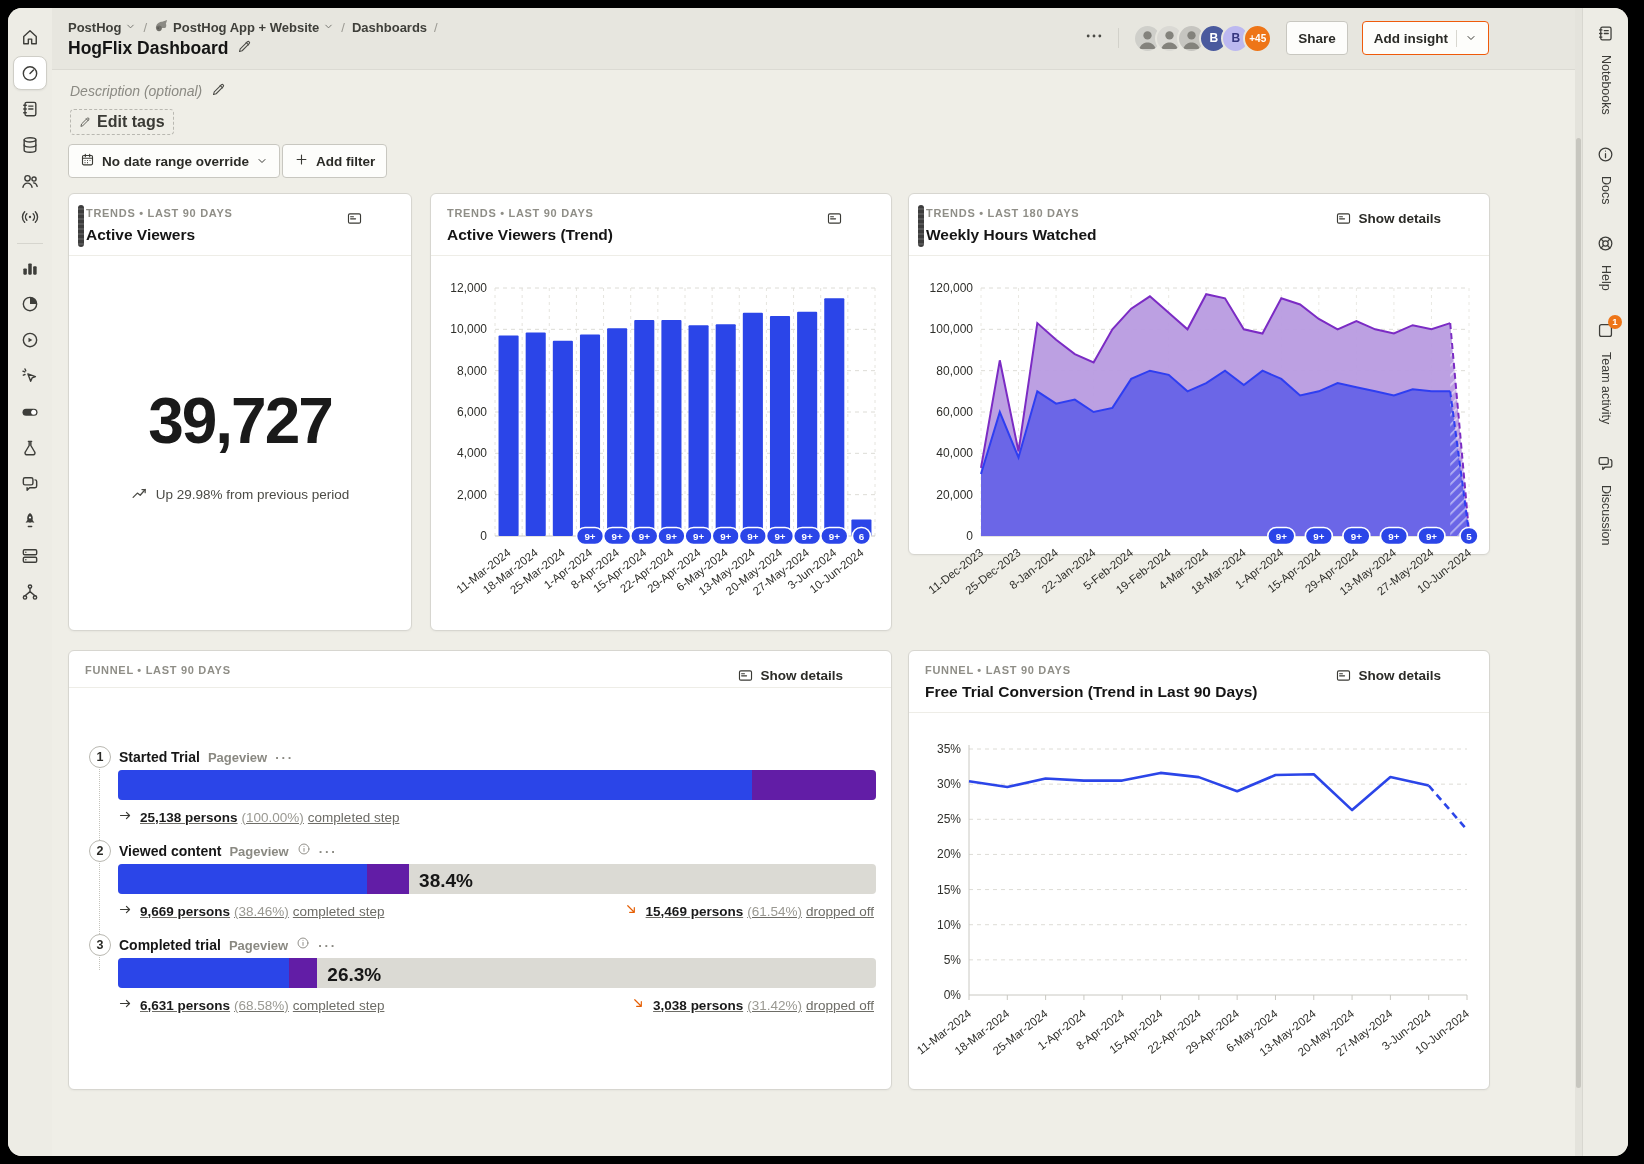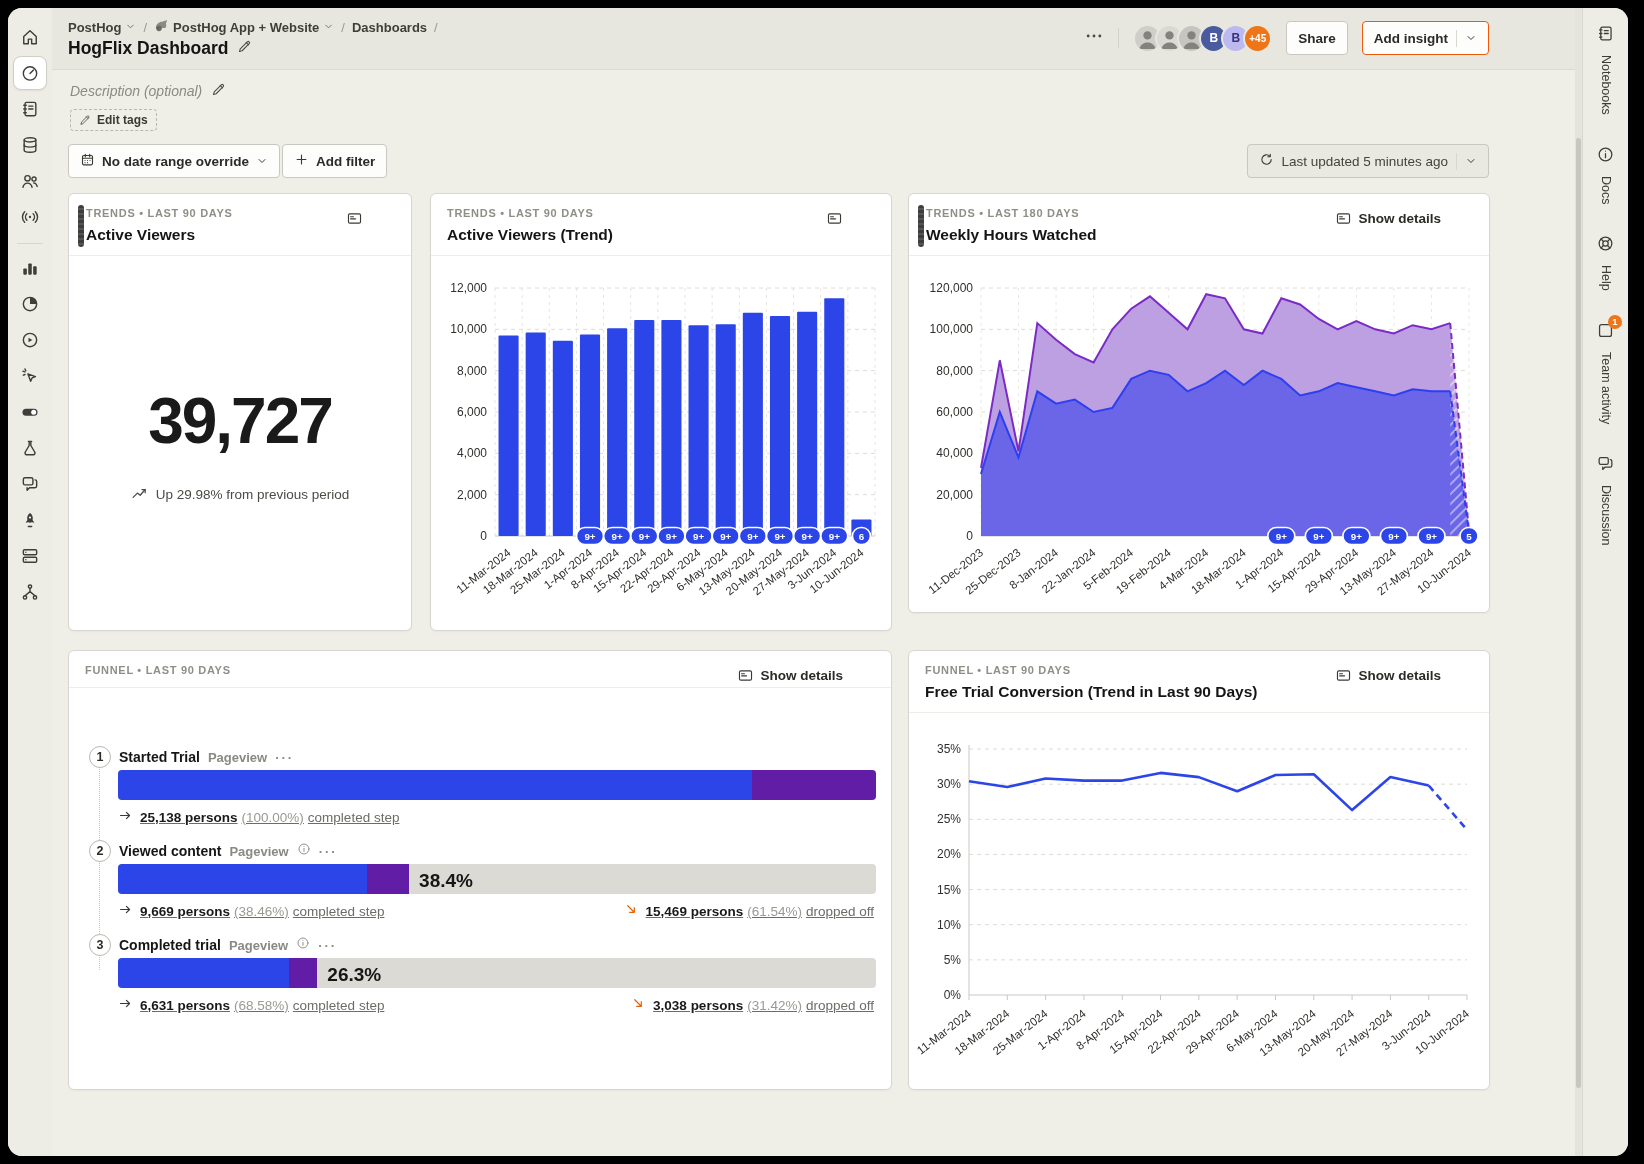--- a/index.html
+++ b/index.html
@@ -43,21 +43,21 @@
   .avatar { width:29px; height:29px; border-radius:50%; border:2px solid #e7e6df; margin-left:-7px; display:flex; align-items:center; justify-content:center; font-size:12px; font-weight:bold; overflow:hidden; cursor:pointer; }
   .avatar:first-child { margin-left:0; }
   .avatar svg { width:100%; height:100%; }
   .btn { display:inline-flex; align-items:center; gap:7px; border:1px solid #c8c7c0; border-radius:4px; padding:0 11px; height:34px; font-size:13.5px; font-weight:700; color:#2b2b27; background:#fdfdfb; cursor:pointer; }
   .btn .btn-sep { width:1px; height:17px; background:#d8d7d0; margin:0 1px; }
   #add-insight-btn { border:1.5px solid #ef5a0a; }
   .btn svg.chev-sm { width:12px; height:12px; stroke:#3a3a35; stroke-width:2; fill:none; stroke-linecap:round; stroke-linejoin:round; }
 
   #description-row { position:absolute; left:18px; top:74px; display:flex; align-items:center; gap:9px; font-size:14px; font-style:italic; color:#8b8a83; }
   #tags-row { position:absolute; left:18px; top:101px; }
-  #edit-tags-chip { display:inline-flex; align-items:center; gap:6px; border:1px dashed #b9b8b1; border-radius:4px; padding:3px 8px; font-size:12px; font-weight:600; color:#3a3a35; cursor:pointer;text-align:right; }
+  #edit-tags-chip { display:inline-flex; align-items:center; gap:6px; border:1px dashed #b9b8b1; border-radius:4px; padding:3px 8px; font-size:16px; font-weight:600; color:#3a3a35; cursor:pointer;text-align:right; }
   #edit-tags-chip svg { width:12px; height:12px; stroke:#4c4c47; stroke-width:1.7; fill:none; stroke-linecap:round; }
 
   #filter-row { position:absolute; left:16px; top:136px; right:86px; height:34px; }
   .btn .ic svg { width:15px; height:15px; stroke:#3a3a35; stroke-width:1.8; fill:none; stroke-linecap:round; stroke-linejoin:round; }
   #date-override-btn { position:absolute; left:0; top:0; }
   #add-filter-btn { position:absolute; left:214px; top:0; }
   #last-updated-btn { position:absolute; right:0; top:0; background:#e9e8e1; font-weight:400; color:#44443f; }
 
   
   .card { position:absolute; background:#fff; border:1px solid #d7d6d0; border-radius:6px; box-shadow:0 1px 2px rgba(0,0,0,.04); }
@@ -66,21 +66,21 @@
   .card-title { font-size:15.5px; font-weight:800; color:#151515; margin-top:7px; cursor:pointer; }
   .card-actions { position:absolute; right:14px; top:13px; display:flex; align-items:center; gap:16px; }
   .card-actions .act { display:flex; align-items:center; gap:6px; font-size:13.5px; font-weight:700; color:#2b2b27; cursor:pointer; }
   .card-actions svg { width:17px; height:17px; stroke:#3a3a35; stroke-width:1.6; fill:none; stroke-linecap:round; stroke-linejoin:round; }
   .card-actions .more-dots svg { width:18px; height:18px; stroke:none; }
   .drag-handle { position:absolute; left:9px; top:11px; width:6px; height:42px; border-radius:3px; background:repeating-linear-gradient(to bottom,#3d3d3d 0 3px,#565656 3px 5px); }
   .head-indent { padding-left:17px; }
 
   #card1 { left:16px; top:185px; width:344px; height:438px; }
   #card2 { left:378px; top:185px; width:462px; height:438px; }
-  #card3 { left:856px; top:185px; width:582px; height:420px; }
+  #card3 { left:856px; top:185px; width:582px; height:362px; }
   #card4 { left:16px; top:642px; width:824px; height:440px; }
   #card5 { left:856px; top:642px; width:582px; height:440px; }
 
   #big-number { text-align:center; padding-top:128px; font-size:64px; font-weight:800; letter-spacing:-2px; color:#1a1a1a; }
   #big-delta { margin-top:28px; display:flex; align-items:center; justify-content:center; gap:8px; font-size:13.5px; color:#4b4b46; }
   #big-delta svg { width:17px; height:17px; stroke:#4b4b46; stroke-width:1.8; fill:none; stroke-linecap:round; stroke-linejoin:round; }
 
   .chart-wrap { position:absolute; left:8px; top:80px; }
   svg text { font-family:"Liberation Sans",sans-serif; }
 
@@ -320,31 +320,20 @@
         <span>No date range override</span>
         <svg class="chev-sm" viewBox="0 0 24 24">
             <path d="M6 9l6 6 6-6"></path>
           </svg>
       </button>
       <button class="btn" id="add-filter-btn">
         <span class="ic"><svg viewBox="0 0 24 24">
               <path d="M12 5v14M5 12h14"></path>
             </svg></span>
         <span>Add filter</span>
-      </button>
-      <button class="btn" id="last-updated-btn">
-        <span class="ic"><svg viewBox="0 0 24 24">
-              <path d="M19.5 12a7.5 7.5 0 1 1-2.2-5.3"></path>
-              <path d="M18 3.5v4h-4"></path>
-            </svg></span>
-        <span>Last updated 5 minutes ago</span>
-        <span class="btn-sep"></span>
-        <svg class="chev-sm" viewBox="0 0 24 24">
-            <path d="M6 9l6 6 6-6"></path>
-          </svg>
       </button>
     </div>
 
     <div class="card" id="card1">
       <div class="card-head head-indent">
         <span class="drag-handle"></span>
         <div class="card-meta">TRENDS • LAST 90 DAYS</div>
         <div class="card-title">Active Viewers</div>
         <div class="card-actions">
           <span class="act">

